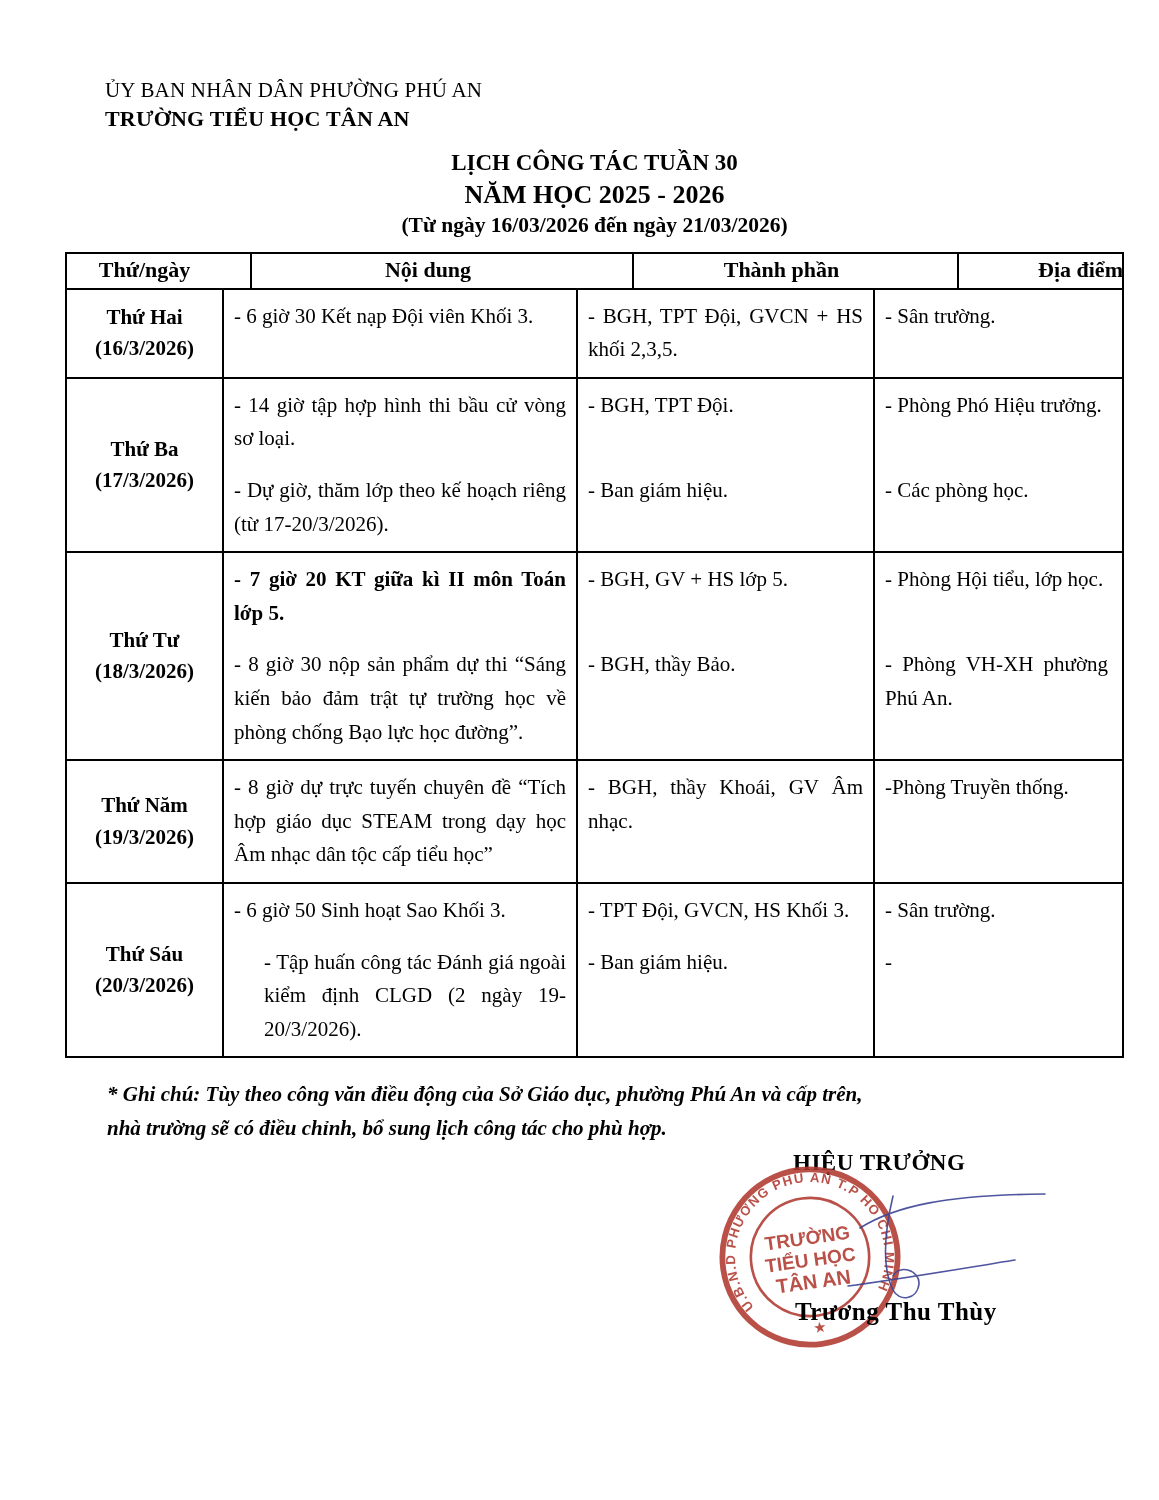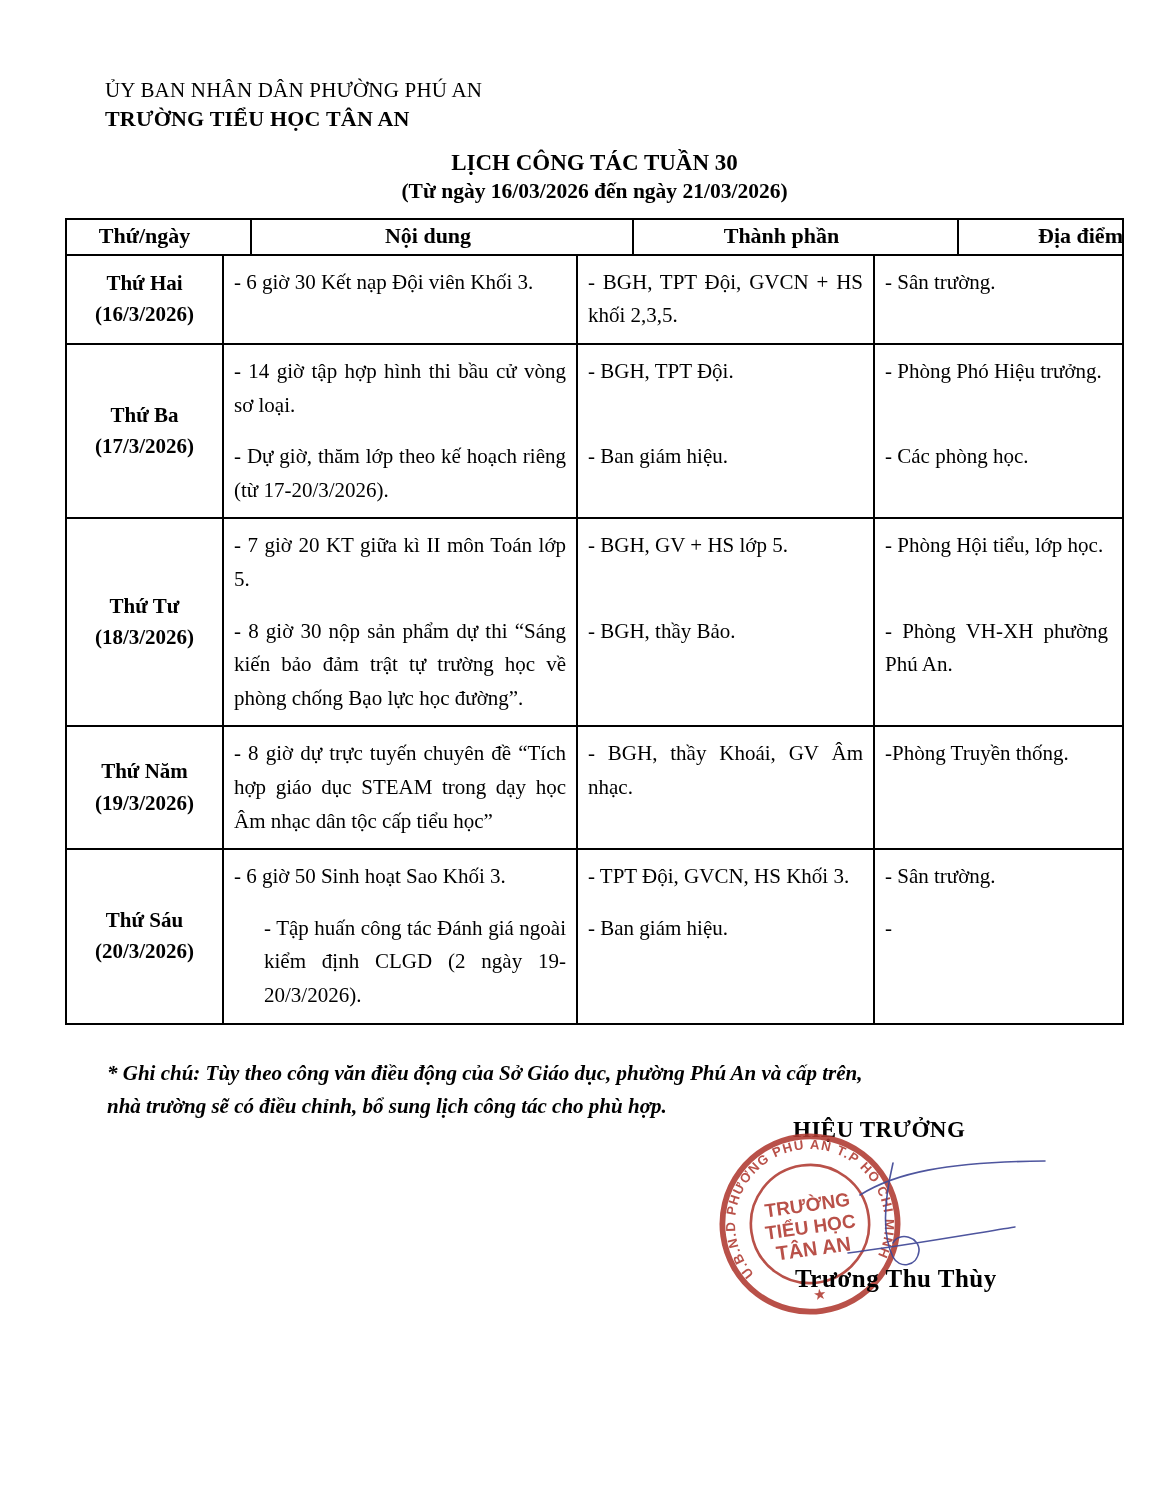--- a/index.html
+++ b/index.html
@@ -40,21 +40,21 @@
   .cellband {
     font-size:21px; line-height:1.6; text-align:justify;
     padding:10px 10px 0 10px;
   }
   .cellband.later { padding-top:18px; }
   .cellband.lastband { padding-bottom:10px; }
 
   
   .bottom { position:relative; height:400px; margin-top:12px; }
   .note {
-    position:absolute; left:42px; top:20px; width:965px;
+    position:absolute; left:42px; top:8px; width:965px;
     font-size:21px; font-weight:bold; font-style:italic; line-height:1.6;
   }
   .sig-title {
     position:absolute; left:728px; top:80px;
     font-size:23px; font-weight:bold; letter-spacing:.5px;
   }
   .stamp-svg { position:absolute; left:650px; top:92px; opacity:.88; transform:rotate(-8deg); }
   .sign-svg { position:absolute; left:770px; top:108px; }
   .sig-name {
     position:absolute; left:730px; top:228px;
@@ -66,20 +66,21 @@
 
 <div class="page">
 
   <div class="org-header">
     <div class="org-line1">ỦY BAN NHÂN DÂN PHƯỜNG PHÚ AN</div>
     <div class="org-line2">TRƯỜNG TIỂU HỌC TÂN AN</div>
   </div>
 
   <div class="title-block">
     <div class="title-main">LỊCH CÔNG TÁC TUẦN 30</div>
+    <div class="title-year">NĂM HỌC 2025 - 2026</div>
     <div class="title-range">(Từ ngày 16/03/2026 đến ngày 21/03/2026)</div>
   </div>
 
   <div class="sched-table">
     <div class="thead" id="thead">
         <div class="hcell">Thứ/ngày</div>
         <div class="hcell colb">Nội dung</div>
         <div class="hcell colb">Thành phần</div>
         <div class="hcell colb">Địa điểm</div>
       </div>
@@ -103,21 +104,21 @@
           <div class="cellband colb" style="grid-area: 1 / 4;">- Phòng Phó Hiệu trưởng.</div>
           <div class="cellband colb later lastband" style="grid-area: 2 / 2;">- Dự giờ, thăm lớp theo kế hoạch riêng (từ 17-20/3/2026).</div>
           <div class="cellband colb later lastband" style="grid-area: 2 / 3;">- Ban giám hiệu.</div>
           <div class="cellband colb later lastband" style="grid-area: 2 / 4;">- Các phòng học.</div>
         </div>
         <div class="trow">
           <div class="daycell" style="grid-area: 1 / 1 / 3;">
             <div>Thứ Tư</div>
             <div>(18/3/2026)</div>
           </div>
-          <div class="cellband colb" style="grid-area: 1 / 2;">- 7 giờ 20 KT giữa kì II môn Toán lớp 5.</div>
+          <div class="cellband colb" style="grid-area: 1 / 2; font-weight: bold;">- 7 giờ 20 KT giữa kì II môn Toán lớp 5.</div>
           <div class="cellband colb" style="grid-area: 1 / 3;">- BGH, GV + HS lớp 5.</div>
           <div class="cellband colb" style="grid-area: 1 / 4;">- Phòng Hội tiểu, lớp học.</div>
           <div class="cellband colb later lastband" style="grid-area: 2 / 2;">- 8 giờ 30 nộp sản phẩm dự thi “Sáng kiến bảo đảm trật tự trường học về phòng chống Bạo lực học đường”.</div>
           <div class="cellband colb later lastband" style="grid-area: 2 / 3;">- BGH, thầy Bảo.</div>
           <div class="cellband colb later lastband" style="grid-area: 2 / 4;">- Phòng VH-XH phường Phú An.</div>
         </div>
         <div class="trow">
           <div class="daycell" style="grid-area: 1 / 1 / 2;">
             <div>Thứ Năm</div>
             <div>(19/3/2026)</div>

